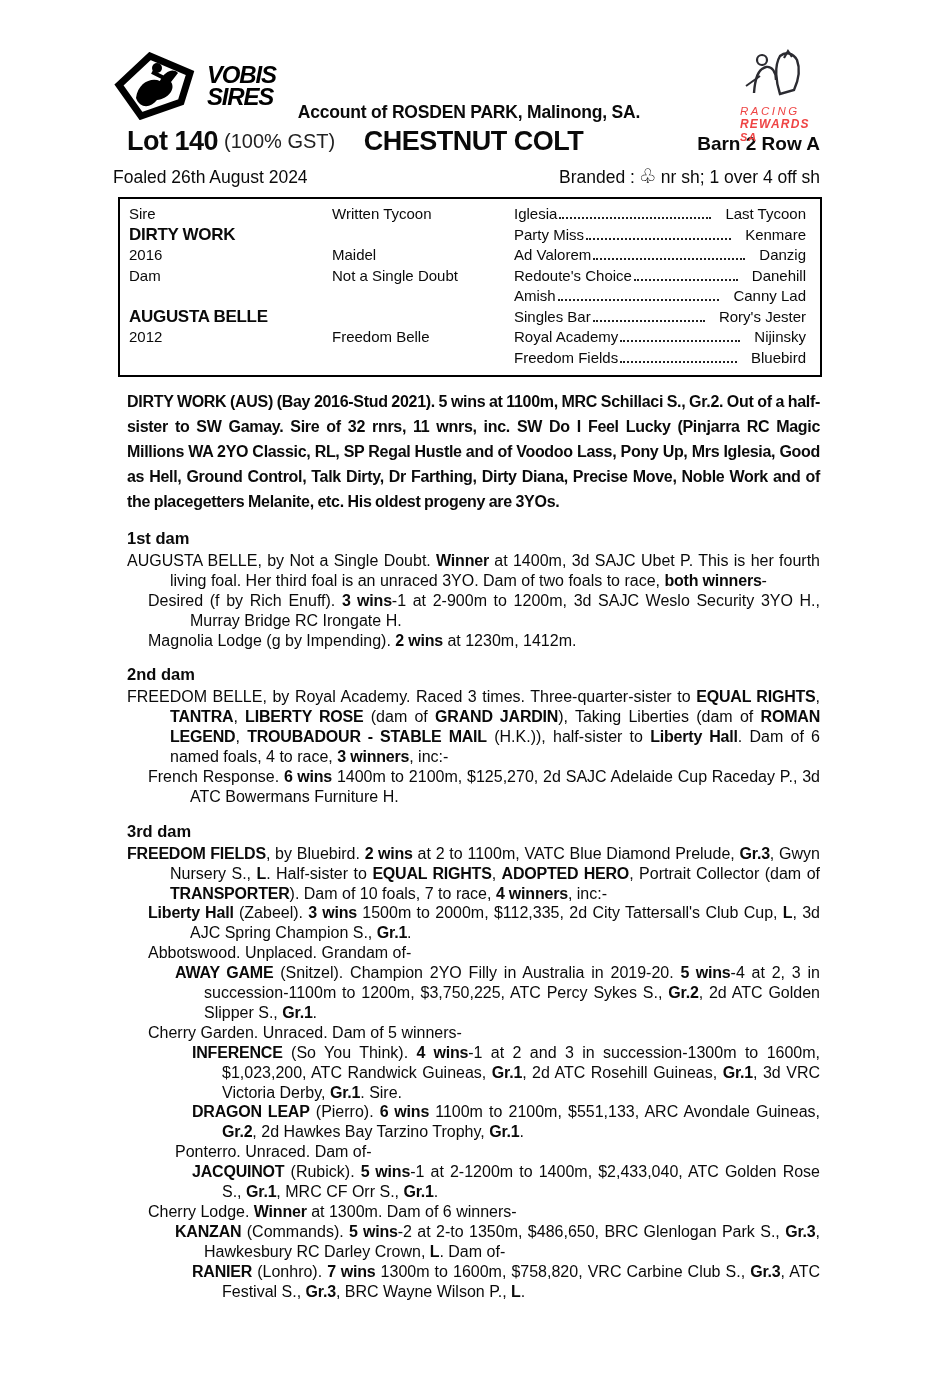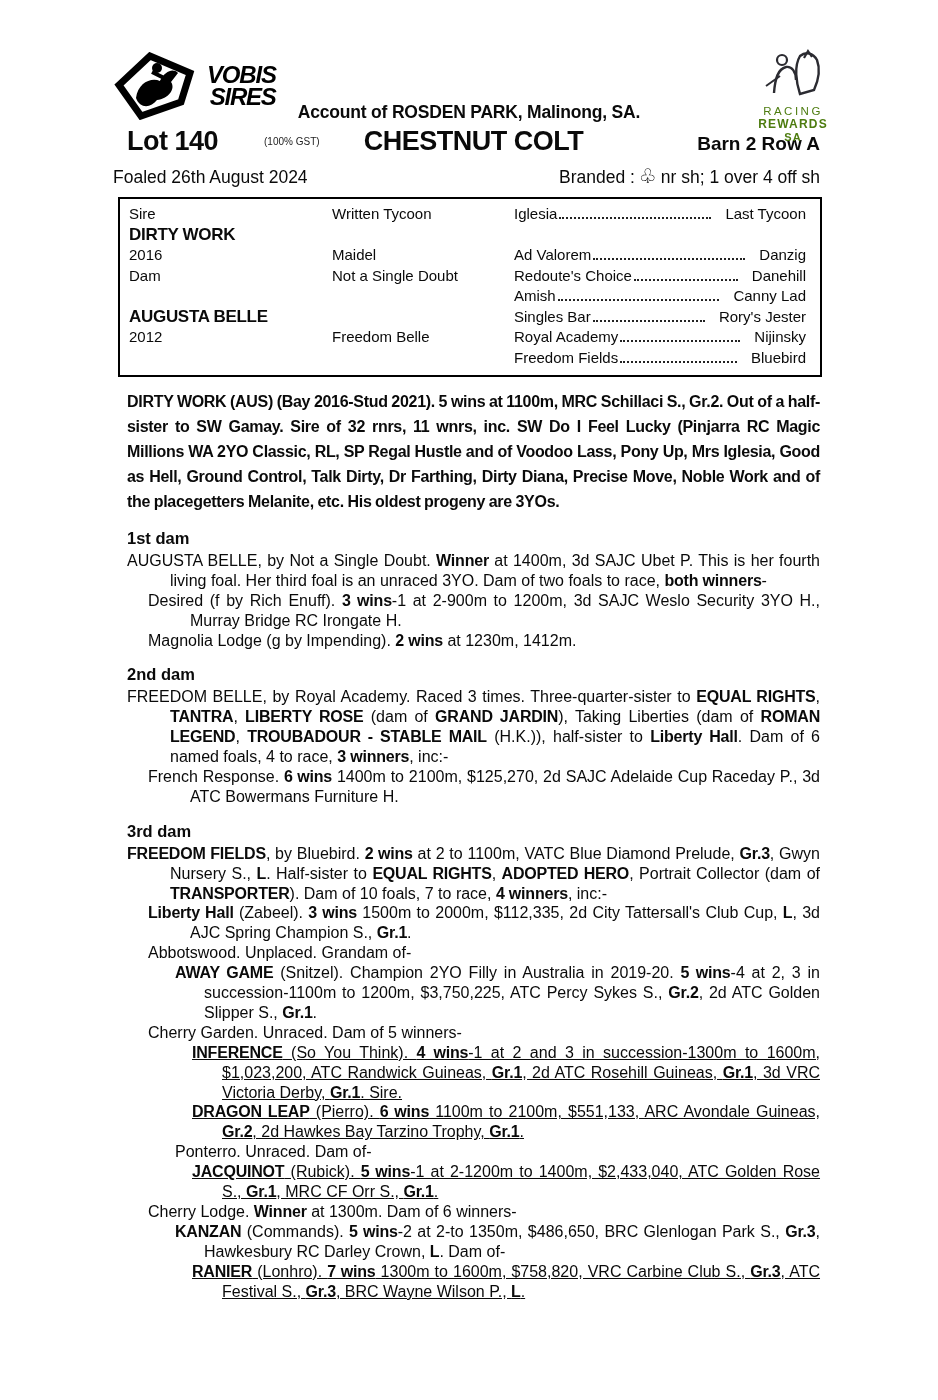--- a/index.html
+++ b/index.html
@@ -8,32 +8,32 @@
     width: 938px; height: 1400px;
     font-family: "Liberation Sans", sans-serif;
     color: #0a0a0a;
     position: relative;
     overflow: hidden;
   }
   .page { position: relative; width: 938px; height: 1400px; }
 
   
   .vobis-logo { position: absolute; left: 110px; top: 52px; display: flex; align-items: center; gap: 5px; }
-  .vobis-text { font-style: italic; font-weight: 800; font-size: 24px; line-height: 0.92; letter-spacing: -1.2px; color: #000; text-align: right; }
-  .rr-logo { position: absolute; right: 92px; top: 48px; width: 106px; text-align: center; color: #4d7c0f; }
+  .vobis-text { font-style: italic; font-weight: 800; font-size: 24px; line-height: 0.92; letter-spacing: -1.2px; color: #000; }
+  .rr-logo { position: absolute; right: 92px; top: 48px; width: 106px; text-align: left; color: #ef4444; font-style: italic; }
   .rr-line1 { font-size: 11.5px; letter-spacing: 2.5px; margin-top: 1px; }
   .rr-line2 { font-size: 12px; font-weight: bold; letter-spacing: 1.2px; }
   .rr-line3 { font-size: 11px; font-weight: bold; letter-spacing: 1px; }
 
   
   .account { text-align: center; padding-top: 102px; font-weight: bold; font-size: 17.5px; letter-spacing: -0.2px; }
   .lot-row { display: grid; grid-template-columns: 1fr auto 1fr; align-items: baseline; margin: 3px 118px 0 127px; }
   .lot-left { display: flex; align-items: center; gap: 6px; white-space: nowrap; }
   .lot-num { font-weight: 800; font-size: 27px; letter-spacing: -0.5px; }
-  .gst { font-size: 10px; color: #222; margin-left: 40px; }
+  .gst { font-size: 20px; color: #222; }
   .colt-title { font-weight: 700; font-size: 27px; letter-spacing: -0.5px; text-align: center; }
   .barn { font-weight: 800; font-size: 19px; justify-self: end; }
   .foaled-row { display: flex; justify-content: space-between; align-items: baseline; margin: 7px 118px 0 113px; font-size: 17.5px; }
   .brand-sym { font-size: 20px; margin: 0 4px; }
 
   
   .pedigree { margin: 9px 116px 0 118px; border: 2px solid #000; padding: 5px 14px 7px 9px; }
   .ped-row { display: grid; grid-template-columns: 203px 182px 1fr; line-height: 20.5px; font-size: 15px; align-items: baseline; }
   .ped-name { font-weight: 800; font-size: 17px; letter-spacing: -0.3px; }
   .ped-c3 { display: flex; align-items: baseline; }
@@ -48,21 +48,21 @@
   }
 
   
   .sections { margin: 0 118px 0 127px; font-size: 16px; line-height: 19.9px; }
   .section-heading { font-weight: bold; font-size: 16.5px; padding-top: 15px; padding-bottom: 2px; }
   .para { text-align: justify; }
   .para .b { font-weight: bold; letter-spacing: -0.2px; }
   .p0 { padding-left: 43px; text-indent: -43px; }
   .p1 { padding-left: 63px; text-indent: -42px; }
   .p2 { padding-left: 77px; text-indent: -29px; }
-  .p3 { padding-left: 95px; text-indent: -30px; text-decoration: underline; }
+  .p3 { padding-left: 95px; text-indent: -30px; }
 </style>
 </head>
 <body>
 
 <div class="page">
 
   <div class="vobis-logo">
     <svg width="92" height="68" viewBox="0 0 92 68">
       <polygon points="9,33 40,4 80,21 71,50 31,64" fill="none" stroke="#000" stroke-width="7"></polygon>
       <path d="M26,46 C28,31 41,25 50,29 C55,19 63,16 68,21 L61,30 C66,37 58,47 47,48 C41,56 30,57 26,46 Z" fill="#000"></path>
@@ -112,20 +112,25 @@
         <span>Written Tycoon</span>
         <span class="ped-c3">
           <span>Iglesia</span>
           <span class="leader"></span>
           <span class="anc">Last Tycoon</span>
         </span>
       </div>
       <div class="ped-row">
         <span class="ped-name">DIRTY WORK</span>
         <span></span>
+        <span class="ped-c3">
+          <span>Party Miss</span>
+          <span class="leader"></span>
+          <span class="anc">Kenmare</span>
+        </span>
       </div>
       <div class="ped-row">
         <span>2016</span>
         <span>Maidel</span>
         <span class="ped-c3">
           <span>Ad Valorem</span>
           <span class="leader"></span>
           <span class="anc">Danzig</span>
         </span>
       </div>

